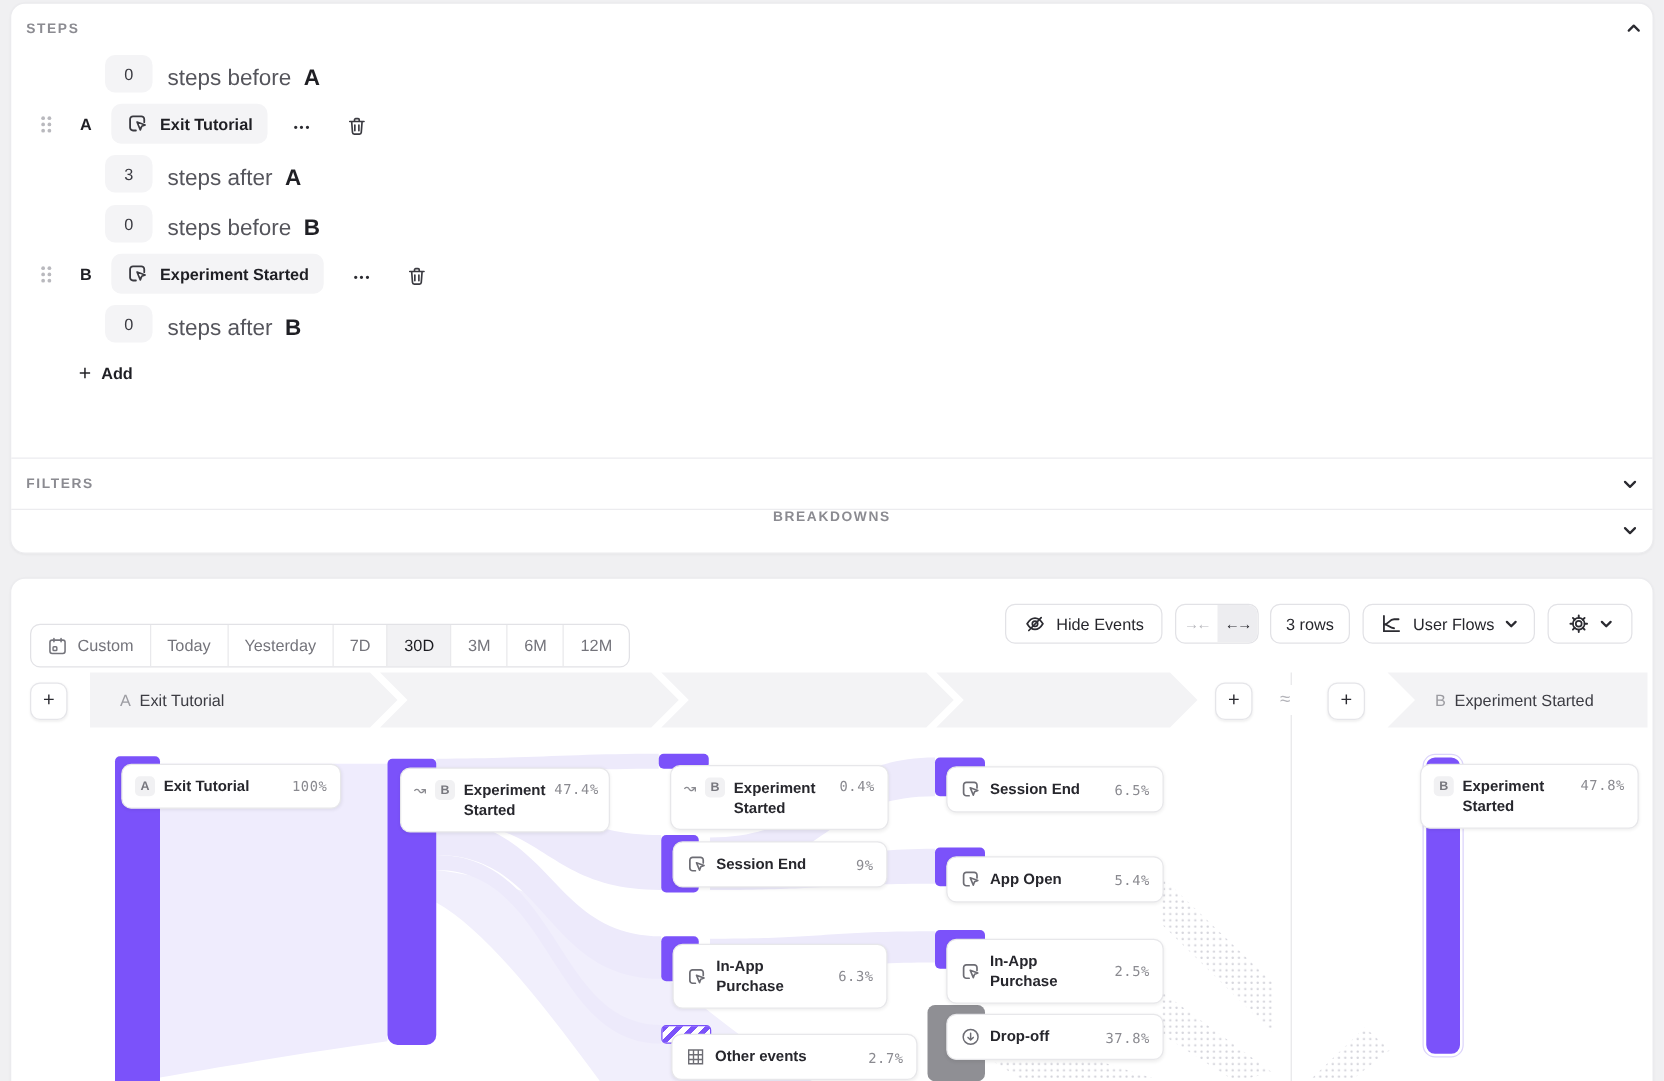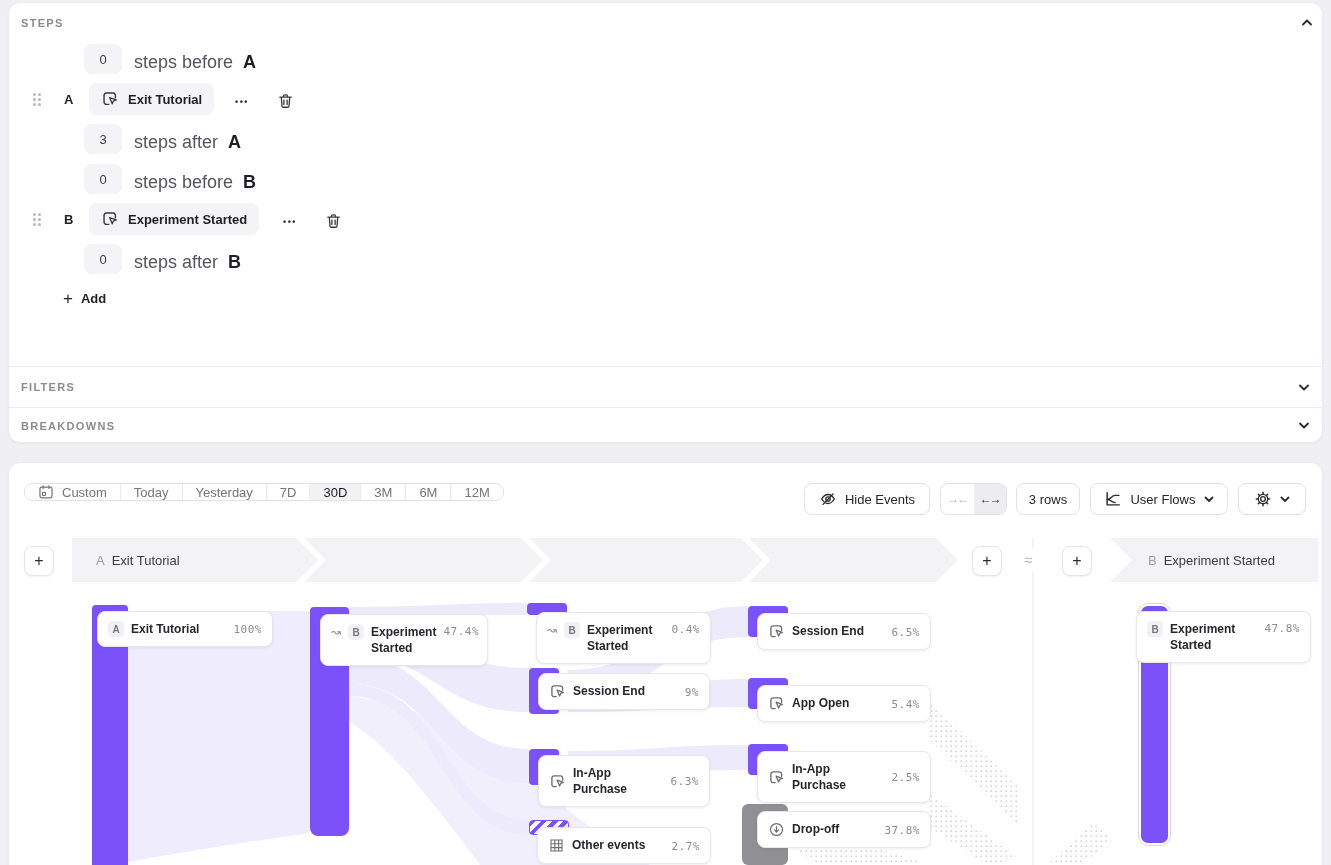--- a/index.html
+++ b/index.html
@@ -26,21 +26,21 @@
            box-shadow:5px 0 0 #b9b9be, 0 5px 0 #b9b9be, 5px 5px 0 #b9b9be, 0 10px 0 #b9b9be, 5px 10px 0 #b9b9be; }
   .more { position:absolute; font-size:9px; letter-spacing:1.5px; font-weight:700; color:#2b2b31; cursor:pointer; }
   .addbtn { position:absolute; display:flex; align-items:center; gap:8px; font-size:13px; font-weight:700;
             color:#1f1f24; cursor:pointer; }
   .addplus { font-size:17px; font-weight:400; line-height:1; color:#1f1f24; }
   .secrow { position:absolute; left:0; right:0; height:41px; border-top:1px solid #ececef;
             display:flex; align-items:center; padding:0 12px; cursor:pointer; }
 
   
   .seg { position:absolute; display:flex; background:#fff; border:1px solid #e2e2e6; border-radius:8px;
-         height:18px; overflow:hidden; }
+         height:35px; overflow:hidden;margin-top:16px; }
   .seg .opt { display:flex; align-items:center; gap:8px; padding:0 13px; font-size:13px; color:#74747b;
               border-left:1px solid #e9e9ec; cursor:pointer; white-space:nowrap; }
   .seg .opt:first-child { border-left:none; }
   .seg .opt.sel { background:#f2f2f4; color:#1c1c21; font-weight:400; }
   .tbtn { position:absolute; height:32px; background:#fff; border:1px solid #e2e2e6; border-radius:8px;
           display:flex; align-items:center; justify-content:center; gap:8px; font-size:13px; color:#26262c;
           font-weight:400; cursor:pointer; }
   .arrowcell { width:33px; height:100%; display:flex; align-items:center; justify-content:center;
                font-size:12px; letter-spacing:-2px; cursor:pointer; }
 
@@ -135,21 +135,21 @@
       <span class="addplus">+</span>
       <span>Add</span>
     </div>
 
     <div class="secrow" style="top:363px;">
       <span class="sec-label">FILTERS</span>
       <svg style="margin-left:auto;" width="12" height="9">
         <path class="chev" d="M2,2.5 L6,6.5 L10,2.5"></path>
         </svg>
     </div>
-    <div class="secrow" style="top:404px;height:36px;">
+    <div class="secrow" style="top:404px;height:36px;flex-direction:column;">
       <span class="sec-label">BREAKDOWNS</span>
       <svg style="margin-left:auto;" width="12" height="9">
         <path class="chev" d="M2,2.5 L6,6.5 L10,2.5"></path>
         </svg>
     </div>
   </div>
 
   <div class="card card2"></div>
 
   <svg class="abs" style="left:0;top:0;pointer-events:none;" width="1331" height="865">
@@ -320,21 +320,21 @@
 
   <div class="node one" style="left:538px;top:755px;width:172px;">
     <svg class="icn" width="17" height="17" viewBox="0 0 20 20">
       <path d="M16 8.6 V6 a2.6 2.6 0 0 0 -2.6 -2.6 H6 A2.6 2.6 0 0 0 3.4 6 v7.4 A2.6 2.6 0 0 0 6 16 h2.6" stroke="#6d6d74" fill="none" stroke-width="1.6" stroke-linecap="round"></path>
       <path d="M9.6 8.4 l7.2 2.7 -3.1 1.2 -1.2 3.1 z" fill="#fff" stroke="#6d6d74" stroke-width="1.5" stroke-linejoin="round"></path>
     </svg>
     <span class="ntitle">In-App Purchase</span>
     <span class="npct">6.3%</span>
   </div>
 
-  <div class="node one" style="left:537px;top:827px;width:174px;">
+  <div class="node one" style="left:537px;top:827px;width:197px;">
     <svg class="icn" width="17" height="17" viewBox="0 0 20 20">
       <path d="M3.5 3.5 h13 v13 h-13 Z M3.5 8 h13 M3.5 12.5 h13 M8 3.5 v13 M12.5 3.5 v13" stroke="#6d6d74" fill="none" stroke-width="1.3"></path>
     </svg>
     <span class="ntitle">Other events</span>
     <span class="npct">2.7%</span>
   </div>
 
   <div class="node one" style="left:757px;top:613px;width:174px;">
     <svg class="icn" width="17" height="17" viewBox="0 0 20 20">
       <path d="M16 8.6 V6 a2.6 2.6 0 0 0 -2.6 -2.6 H6 A2.6 2.6 0 0 0 3.4 6 v7.4 A2.6 2.6 0 0 0 6 16 h2.6" stroke="#6d6d74" fill="none" stroke-width="1.6" stroke-linecap="round"></path>

